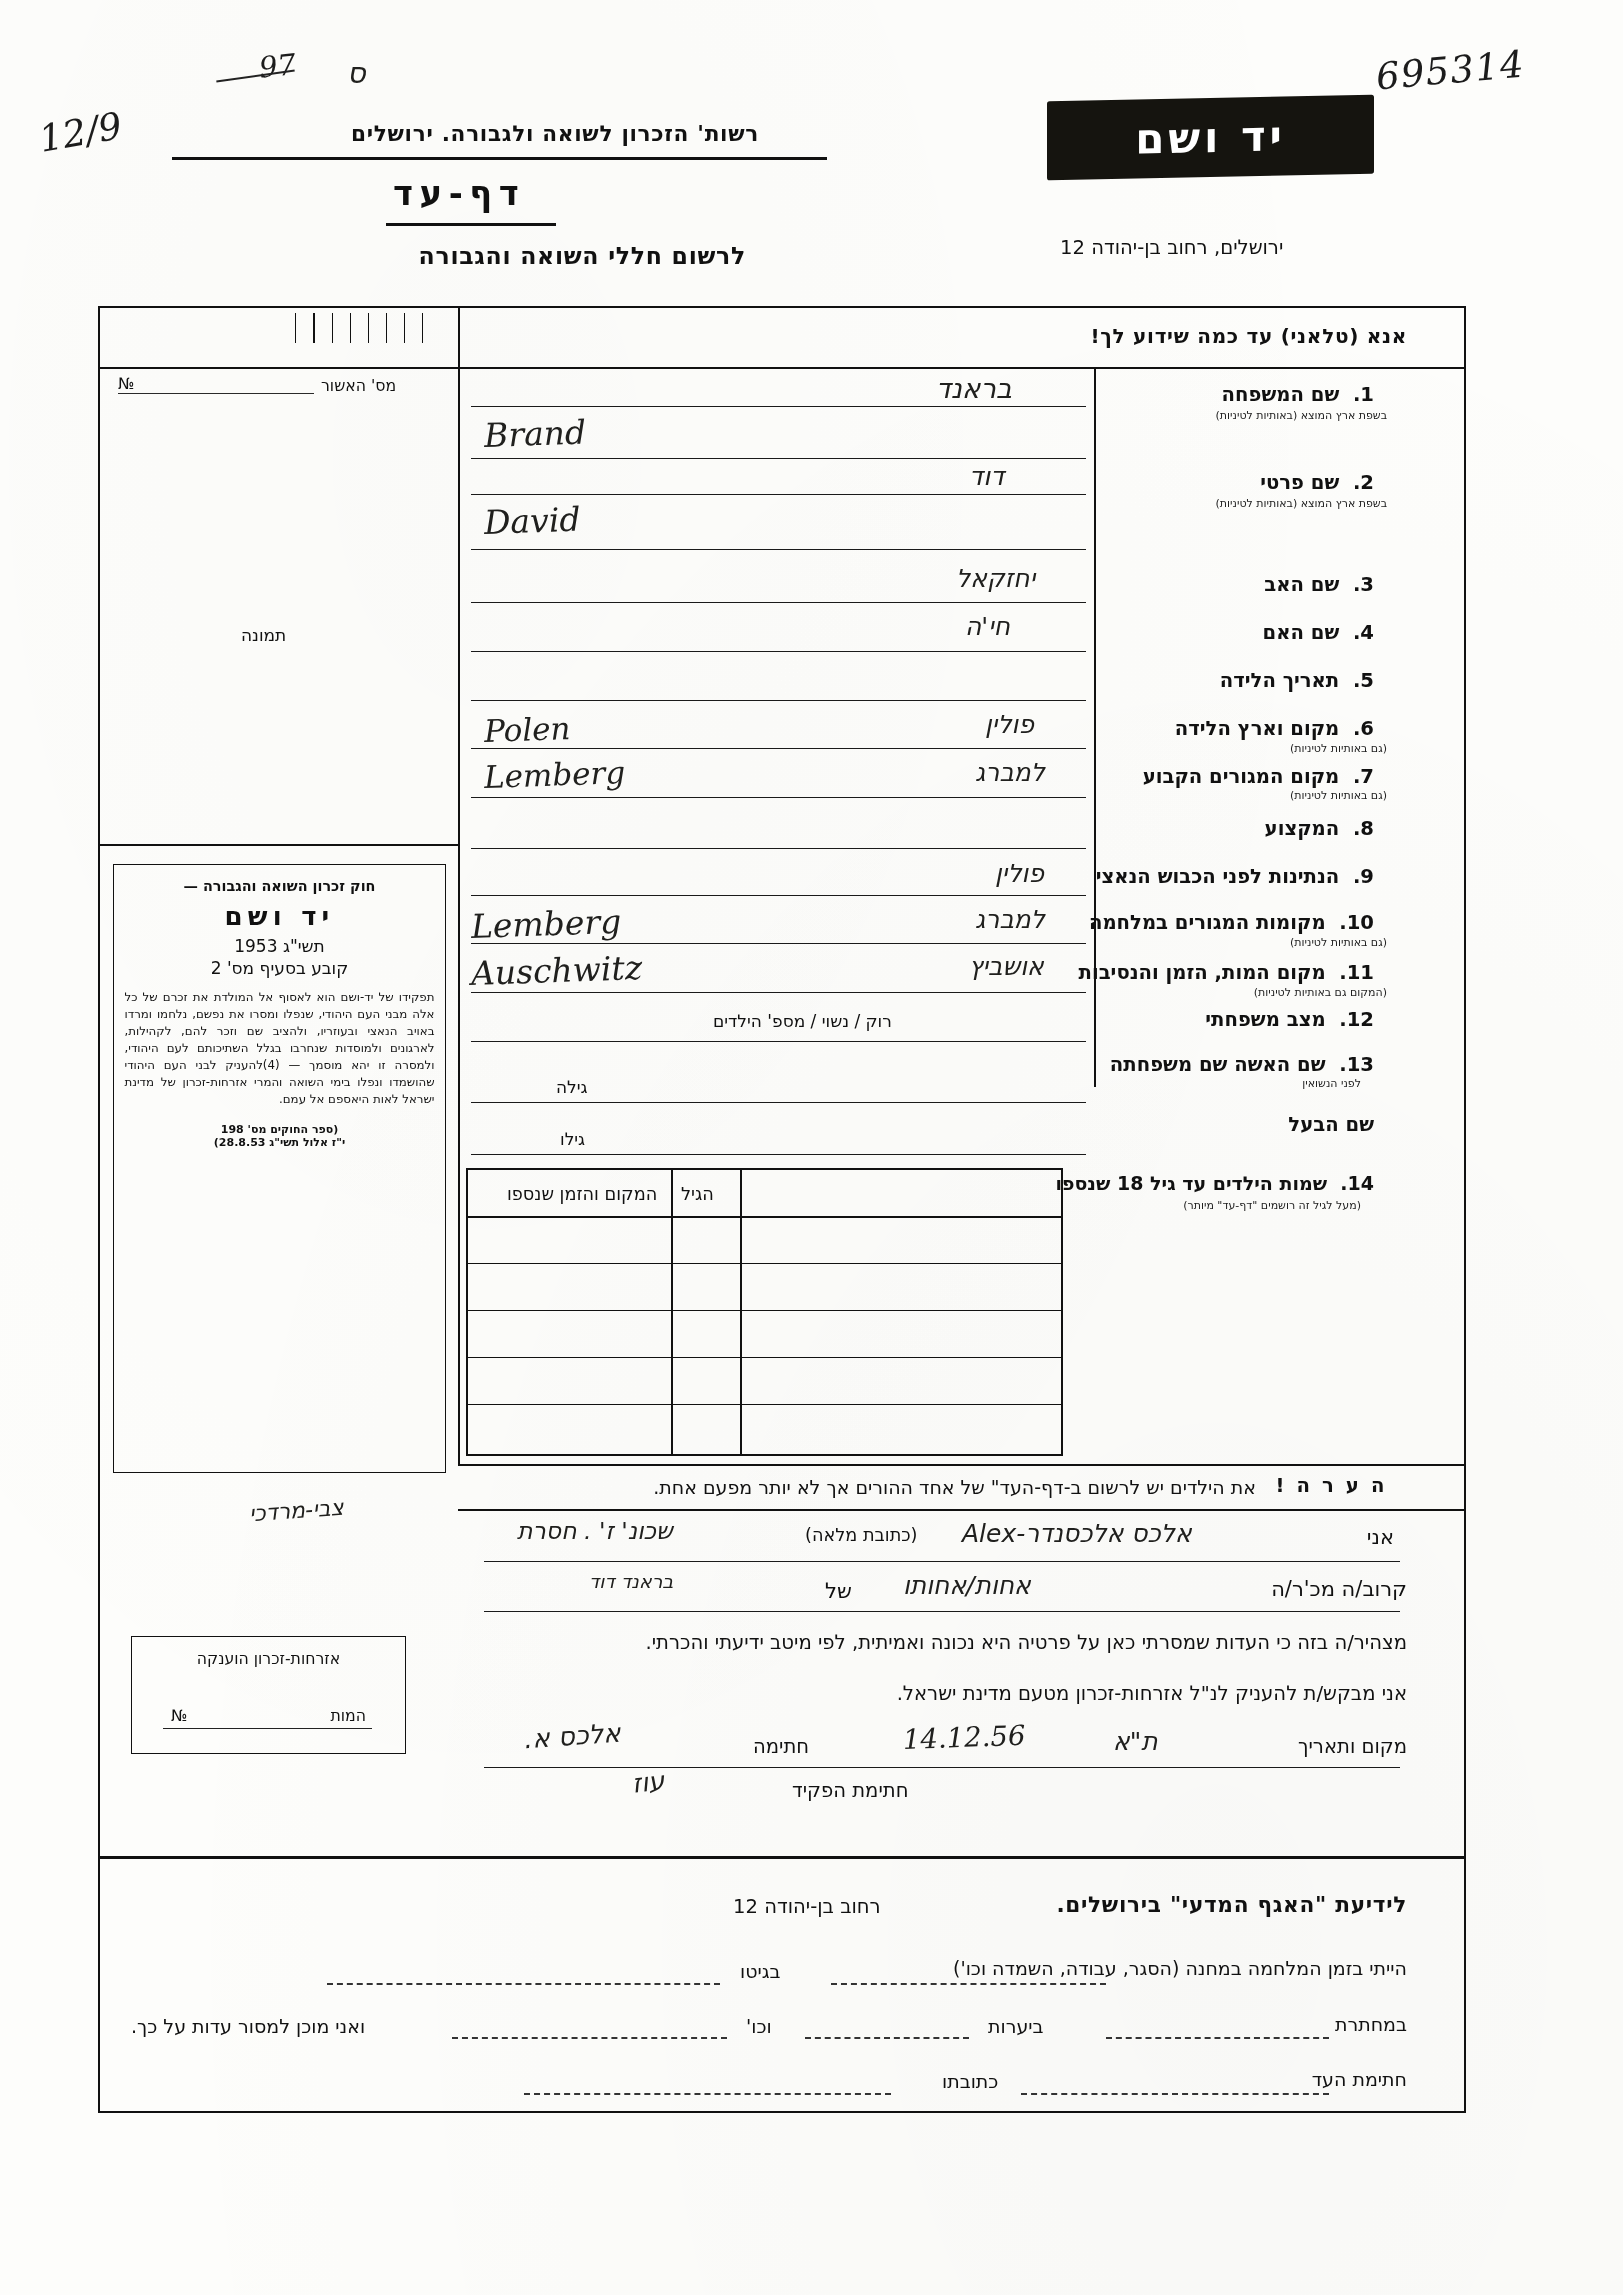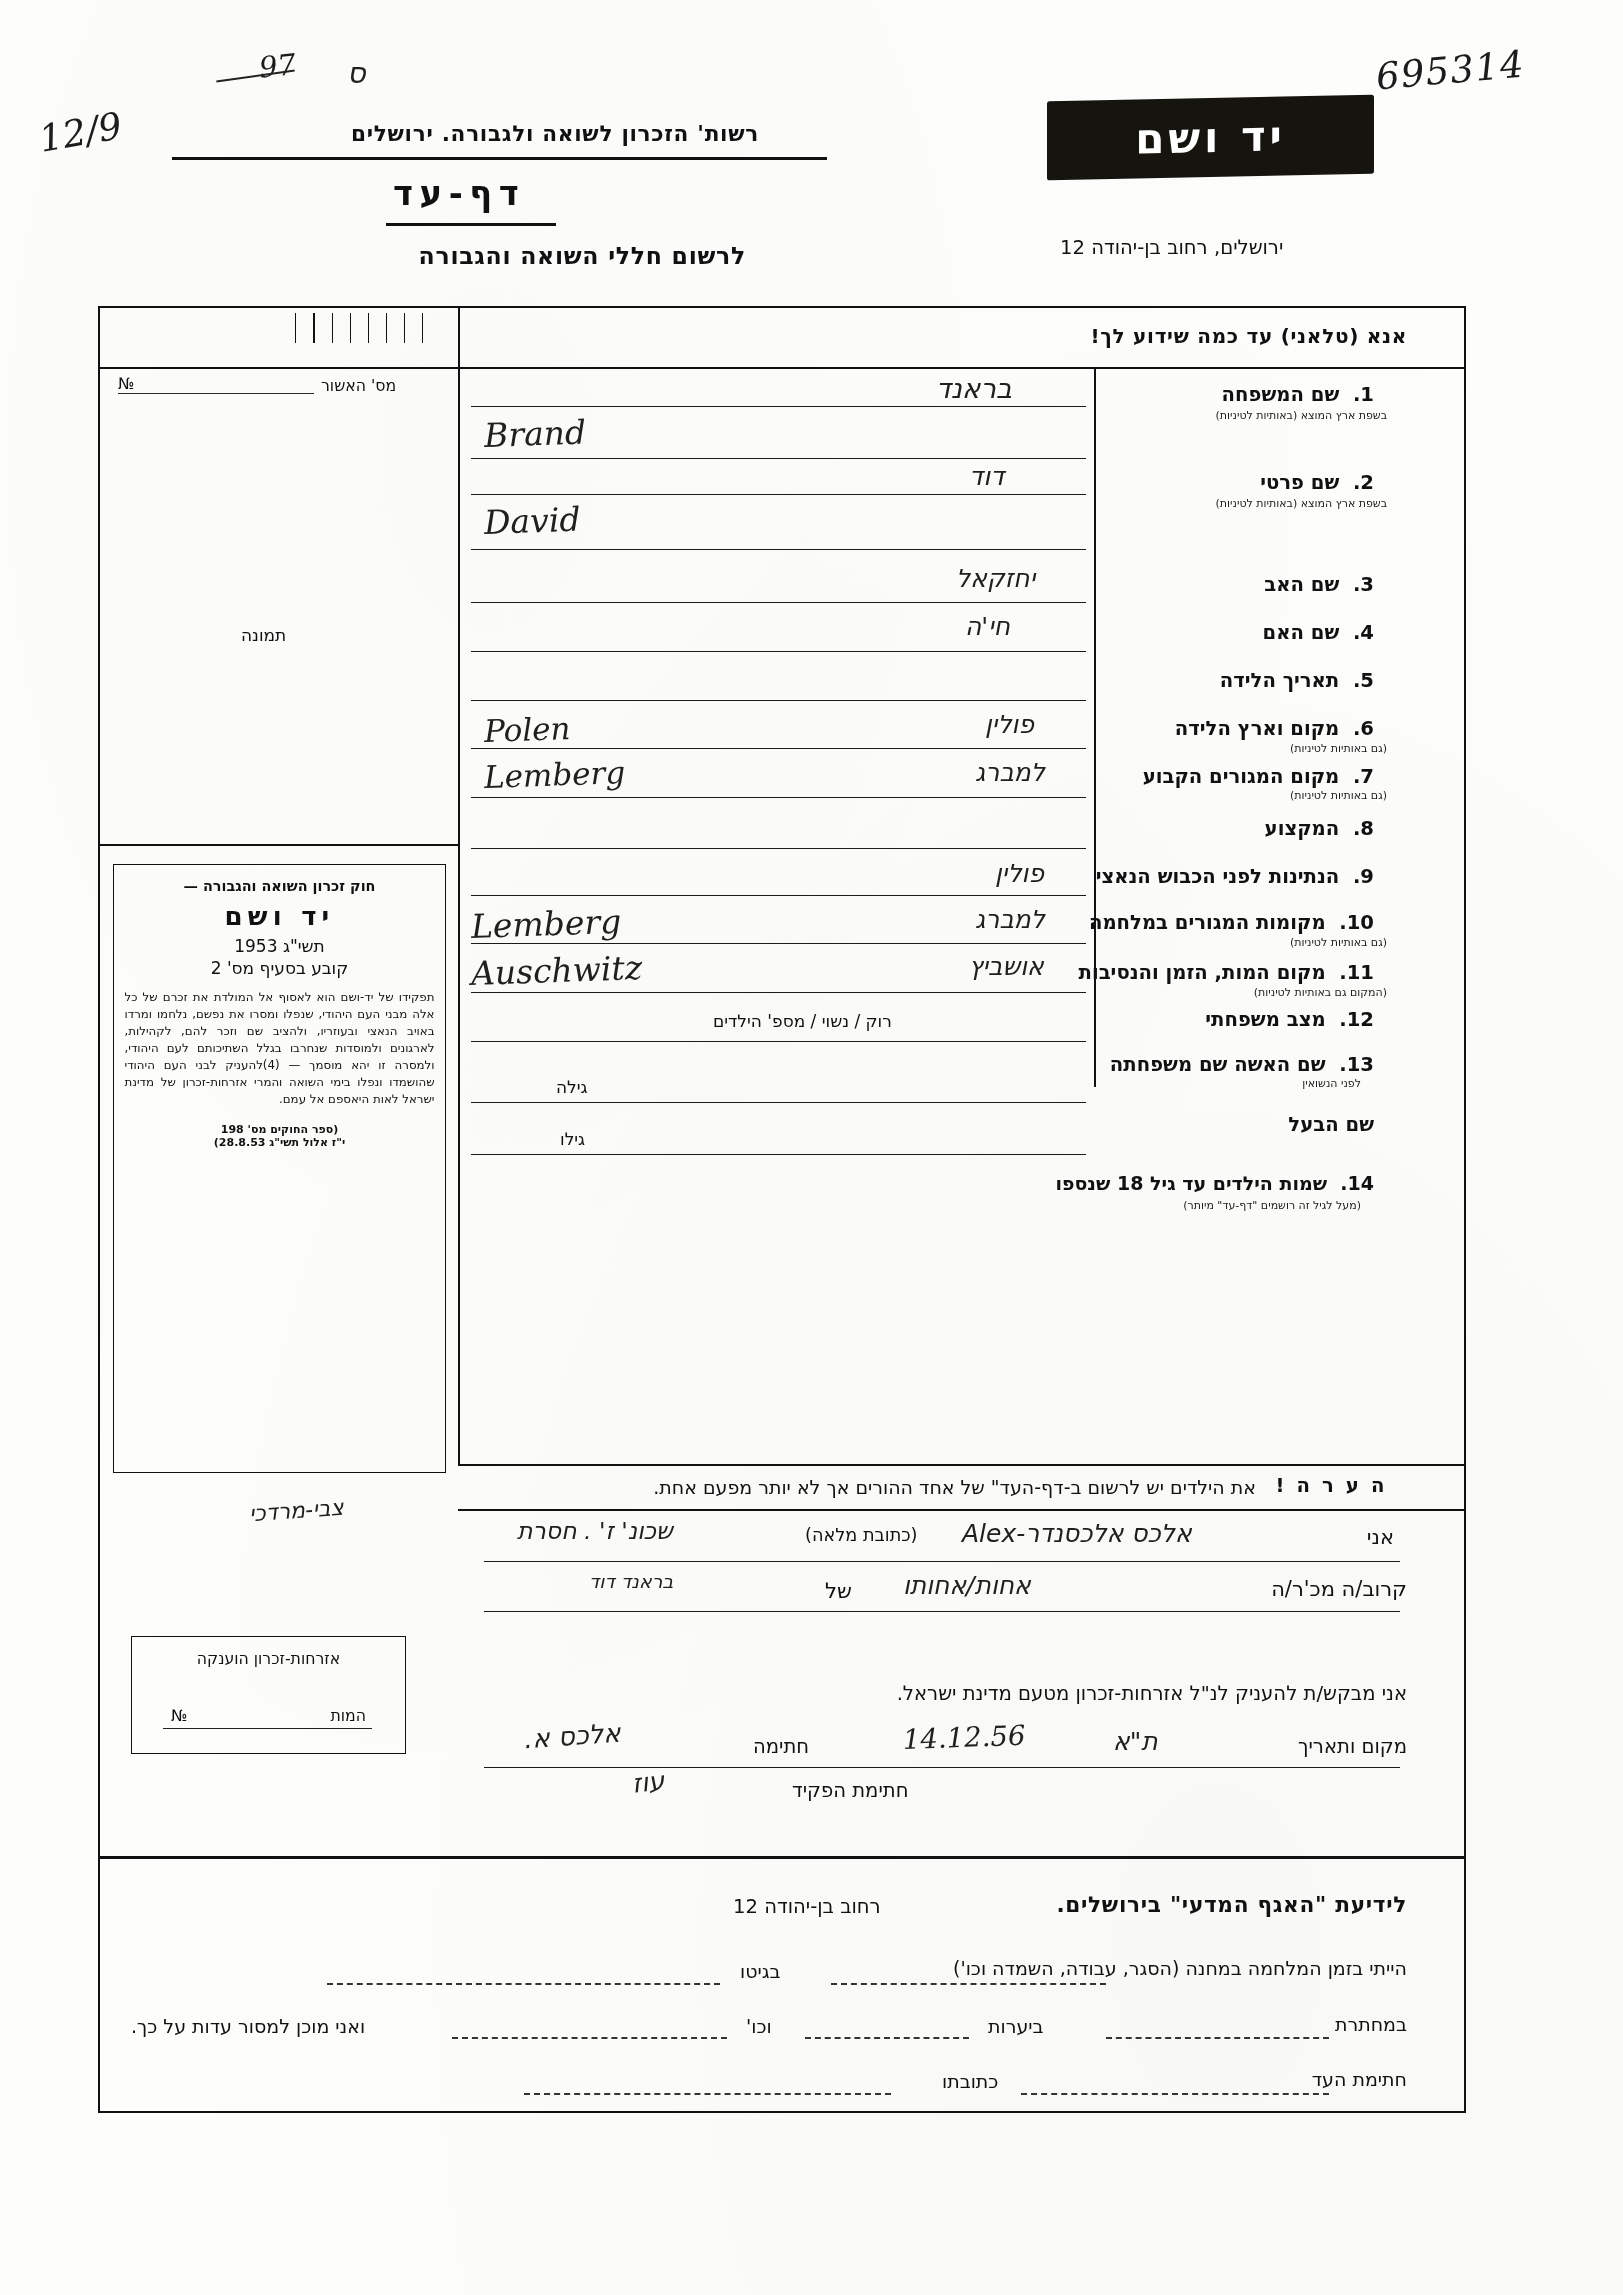--- a/index.html
+++ b/index.html
@@ -279,38 +279,64 @@
   <div class="abs heb" style="left:556px; top:1077px; font-size:17px;">גילה</div>
   <div class="abs fieldline" style="left:471px; top:1102px; width:615px;"></div>
 
   <div class="abs label-num" style="right:249px; top:1113px; font-size:19.6px;">שם הבעל</div>
   <div class="abs heb" style="left:560px; top:1129px; font-size:17px;">גילו</div>
   <div class="abs fieldline" style="left:471px; top:1154px; width:615px;"></div>
 
   <div class="abs label-num" style="right:249px; top:1172px; font-size:19px;"><span>14.</span>&nbsp;&nbsp;<span>שמות הילדים עד גיל 18 שנספו</span></div>
   <div class="abs sub" style="right:262px; top:1199px;">(מעל לגיל זה רושמים "דף-עד" מיותר)</div>
 
+  <div class="abs" style="left:466px; top:1168px; width:597px; height:288px; border:2px solid #111; box-sizing:border-box;">
+
+    <div class="abs vline" style="left:203px; top:0; width:2px; height:100%;"></div>
+    <div class="abs vline" style="left:272px; top:0; width:2px; height:100%;"></div>
+
+    <div class="abs hline" style="left:0; top:46px; width:100%; height:2px;"></div>
+
+    <div class="abs hline" style="left:0; top:93px; width:203px; height:1.3px;"></div>
+    <div class="abs hline" style="left:0; top:140px; width:203px; height:1.3px;"></div>
+    <div class="abs hline" style="left:0; top:187px; width:203px; height:1.3px;"></div>
+    <div class="abs hline" style="left:0; top:234px; width:203px; height:1.3px;"></div>
+
+    <div class="abs hline" style="left:203px; top:93px; width:69px; height:1.3px;"></div>
+    <div class="abs hline" style="left:203px; top:140px; width:69px; height:1.3px;"></div>
+    <div class="abs hline" style="left:203px; top:187px; width:69px; height:1.3px;"></div>
+    <div class="abs hline" style="left:203px; top:234px; width:69px; height:1.3px;"></div>
+
+    <div class="abs hline" style="left:272px; top:93px; right:0; height:1.3px;"></div>
+    <div class="abs hline" style="left:272px; top:140px; right:0; height:1.3px;"></div>
+    <div class="abs hline" style="left:272px; top:187px; right:0; height:1.3px;"></div>
+    <div class="abs hline" style="left:272px; top:234px; right:0; height:1.3px;"></div>
+
+    <div class="abs heb" style="left:39px; top:14.4px; font-size:17.7px;">המקום והזמן שנספו</div>
+    <div class="abs heb" style="left:213px; top:14.4px; font-size:17.7px;">הגיל</div>
+  </div>
 
   <div class="abs hline" style="left:458px; top:1464px; width:1008px; height:2px;"></div>
   <div class="abs label-num" style="right:236px; top:1474px; font-size:19.6px; letter-spacing:2.6px;">ה ע ר ה !</div>
   <div class="abs heb" style="right:367px; top:1476px; font-size:19px;">את הילדים יש לרשום ב-דף-העד" של אחד ההורים אך לא יותר מפעם אחת.</div>
   <div class="abs hline" style="left:458px; top:1509px; width:1008px; height:2px;"></div>
 
   <div class="abs heb" style="right:229px; top:1525px; font-size:21px;">אני</div>
   <div class="abs hand-heb" style="left:962px; top:1519px; font-size:25px;">אלכס אלכסנדר-Alex</div>
   <div class="abs heb" style="left:805px; top:1525px; font-size:17.7px;">(כתובת מלאה)</div>
   <div class="abs hand-heb" style="left:517px; top:1517px; font-size:23.6px;">שכונ' ז' . חסרת</div>
   <div class="abs fieldline" style="left:484px; top:1561px; width:916px;"></div>
 
   <div class="abs heb" style="right:216px; top:1577px; font-size:21px;">קרוב/ה מכ'ר/ה</div>
   <div class="abs hand-heb" style="left:903px; top:1571px; font-size:25px;">אחות/אחותו</div>
   <div class="abs heb" style="left:825px; top:1579px; font-size:21px;">של</div>
   <div class="abs hand-heb" style="left:589px; top:1570px; font-size:19px;">בראנד דוד</div>
   <div class="abs fieldline" style="left:484px; top:1611px; width:916px;"></div>
 
+  <div class="abs heb" style="right:216px; top:1631px; font-size:19.6px;">מצהיר/ה בזה כי העדות שמסרתי כאן על פרטיה היא נכונה ואמיתית, לפי מיטב ידיעתי והכרתי.</div>
   <div class="abs heb" style="right:216px; top:1682px; font-size:19.6px;">אני מבקש/ת להעניק לנ"ל אזרחות-זכרון מטעם מדינת ישראל.</div>
 
   <div class="abs heb" style="right:216px; top:1735px; font-size:19.6px;">מקום ותאריך</div>
   <div class="abs hand-heb" style="left:1113px; top:1727px; font-size:25px;">ת"א</div>
   <div class="abs hand" style="left:903px; top:1723px; font-size:27.5px; transform:rotate(-2deg);">14.12.56</div>
   <div class="abs heb" style="left:753px; top:1735px; font-size:19.6px;">חתימה</div>
   <div class="abs hand-heb" style="left:524px; top:1721px; font-size:26px; transform:rotate(-4deg);">אלכס א.</div>
   <div class="abs fieldline" style="left:484px; top:1767px; width:916px;"></div>
 
   <div class="abs heb" style="left:792px; top:1779px; font-size:19.6px;">חתימת הפקיד</div>

